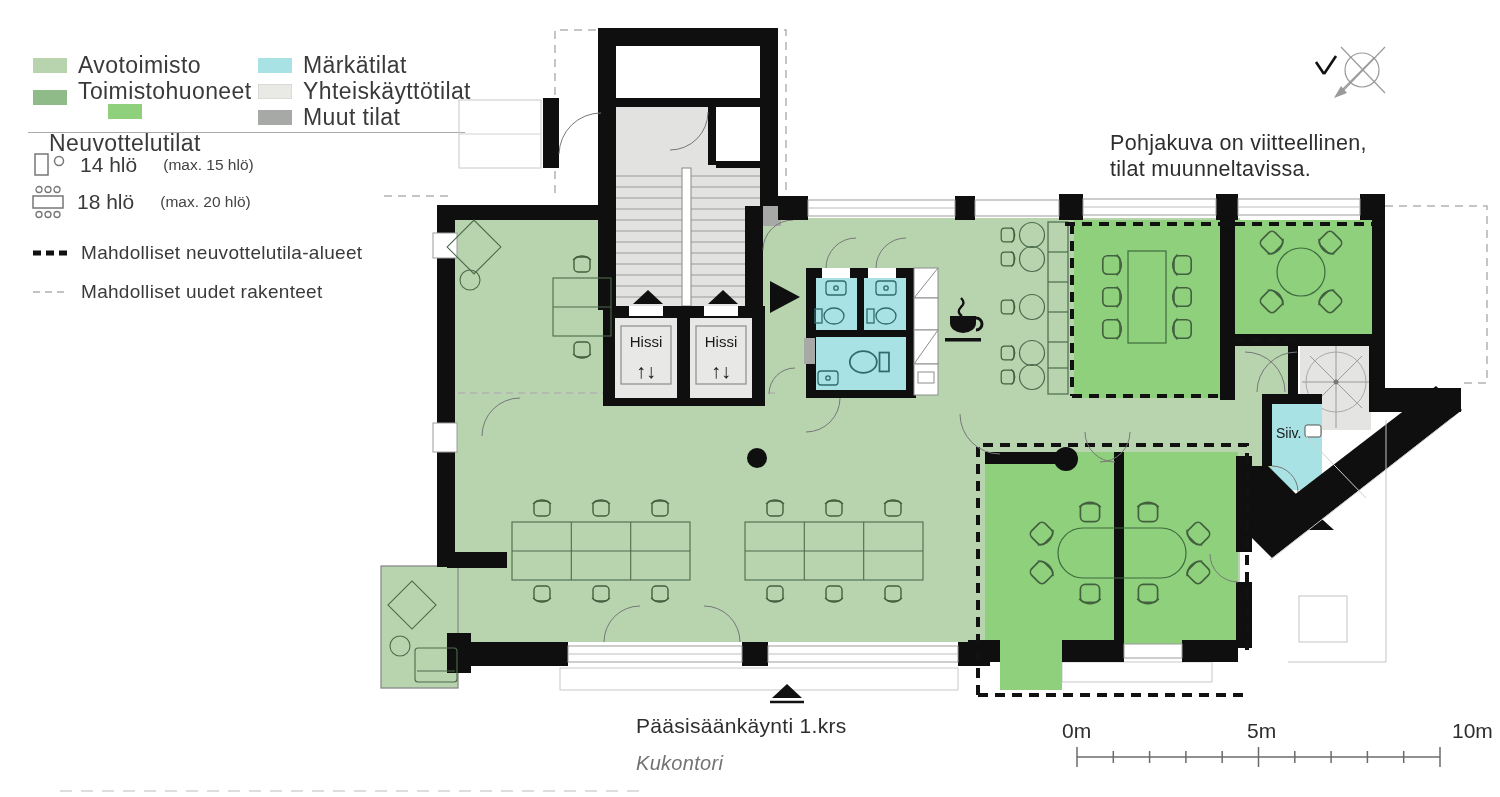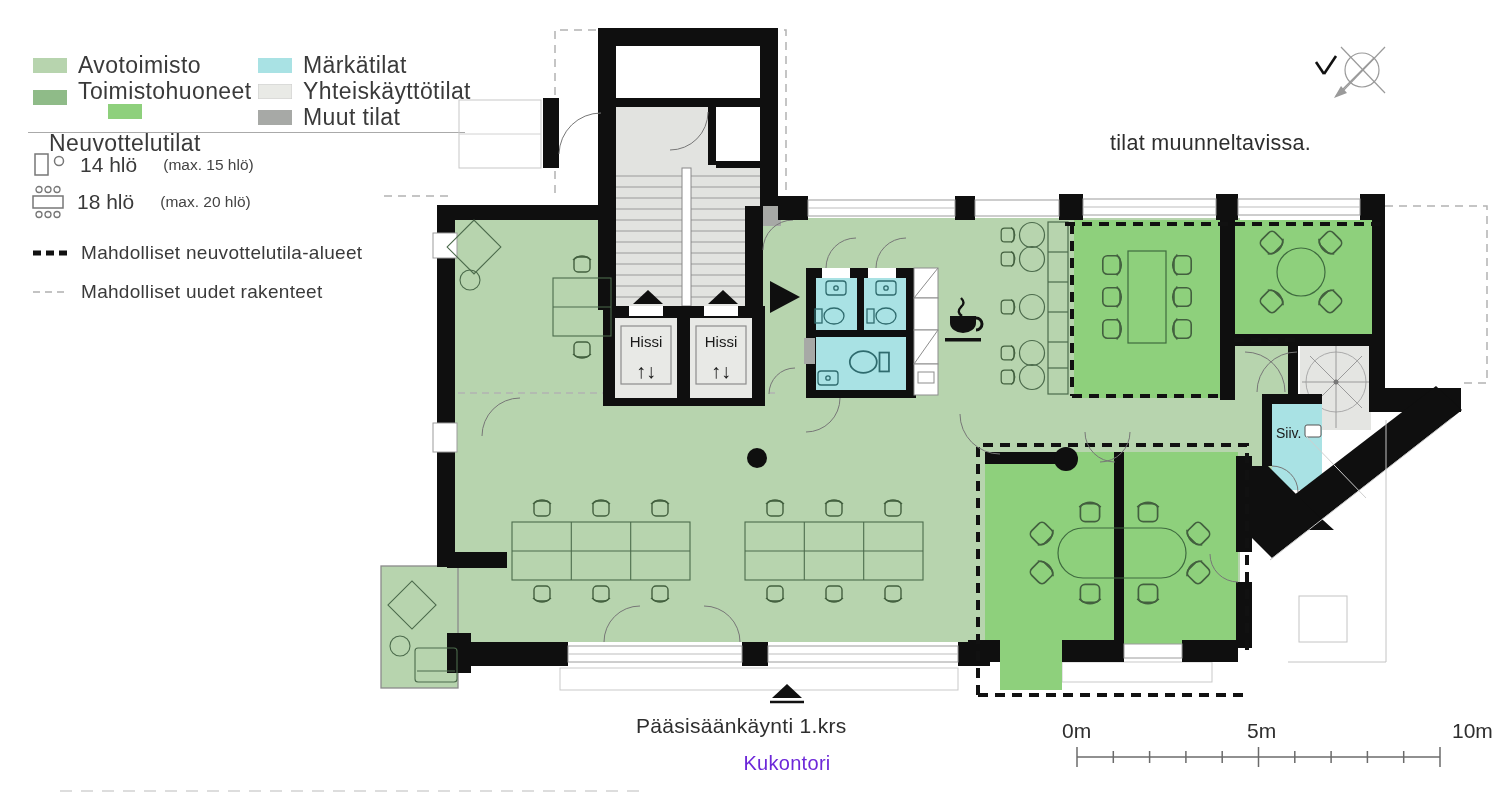--- a/index.html
+++ b/index.html
@@ -5,21 +5,21 @@
   html,body{margin:0;padding:0;background:#fff;}
   .canvas{position:relative;width:1500px;height:797px;background:#fff;overflow:hidden;
           font-family:"Liberation Sans",sans-serif;color:#3a3a3a;}
   .abs{position:absolute;}
   .legend-row{position:absolute;display:flex;align-items:center;gap:11px;font-size:23px;letter-spacing:.4px;}
   .cap-row{position:absolute;display:flex;align-items:center;font-size:21px;}
   .cap-max{font-size:15.5px;margin-left:26px;color:#444;}
   .dash-row{position:absolute;display:flex;align-items:center;gap:12px;font-size:19px;letter-spacing:.3px;}
   .note{position:absolute;left:1110px;top:130px;font-size:21.5px;line-height:26px;color:#2e2e2e;letter-spacing:.3px;}
   .entrance-label{position:absolute;left:636px;top:714px;width:302px;text-align:left;font-size:21px;color:#2e2e2e;letter-spacing:.3px;}
-  .kukontori{position:absolute;left:636px;top:752px;width:302px;text-align:center;font-size:20px;color:#6d28d9;letter-spacing:.3px;}
+  .kukontori{position:absolute;left:636px;top:752px;width:302px;font-size:20px;color:#737373;letter-spacing:.3px;font-style:italic;}
   .scale-lbl{position:absolute;top:719px;font-size:21px;color:#2e2e2e;}
   .divider{position:absolute;left:28px;top:132px;width:437px;border-top:1px solid #aaa;}
   svg text{font-family:"Liberation Sans",sans-serif;}
 </style>
 </head>
 <body>
 
 <div class="canvas">
 
   <div class="legend-row" style="left:33px;top:52px;">
@@ -89,20 +89,21 @@
     <span>Mahdolliset neuvottelutila-alueet</span>
   </div>
   <div class="dash-row" style="left:33px;top:281px;">
     <svg width="36" height="10">
         <line x1="0" y1="5" x2="36" y2="5" stroke="#b0b0b0" stroke-width="1.6" stroke-dasharray="7,5"></line>
       </svg>
     <span>Mahdolliset uudet rakenteet</span>
   </div>
 
   <div class="note">
+    <div>Pohjakuva on viitteellinen,</div>
     <div>tilat muunneltavissa.</div>
   </div>
   <div class="entrance-label">Pääsisäänkäynti 1.krs</div>
   <div class="kukontori">Kukontori</div>
   <span class="scale-lbl" style="left:1062px;">0m</span>
   <span class="scale-lbl" style="left:1247px;">5m</span>
   <span class="scale-lbl" style="left:1452px;text-align:right;">10m</span>
 
   <svg class="abs" style="left:0;top:0;" width="1500" height="797" viewBox="0 0 1500 797">
     <defs>

